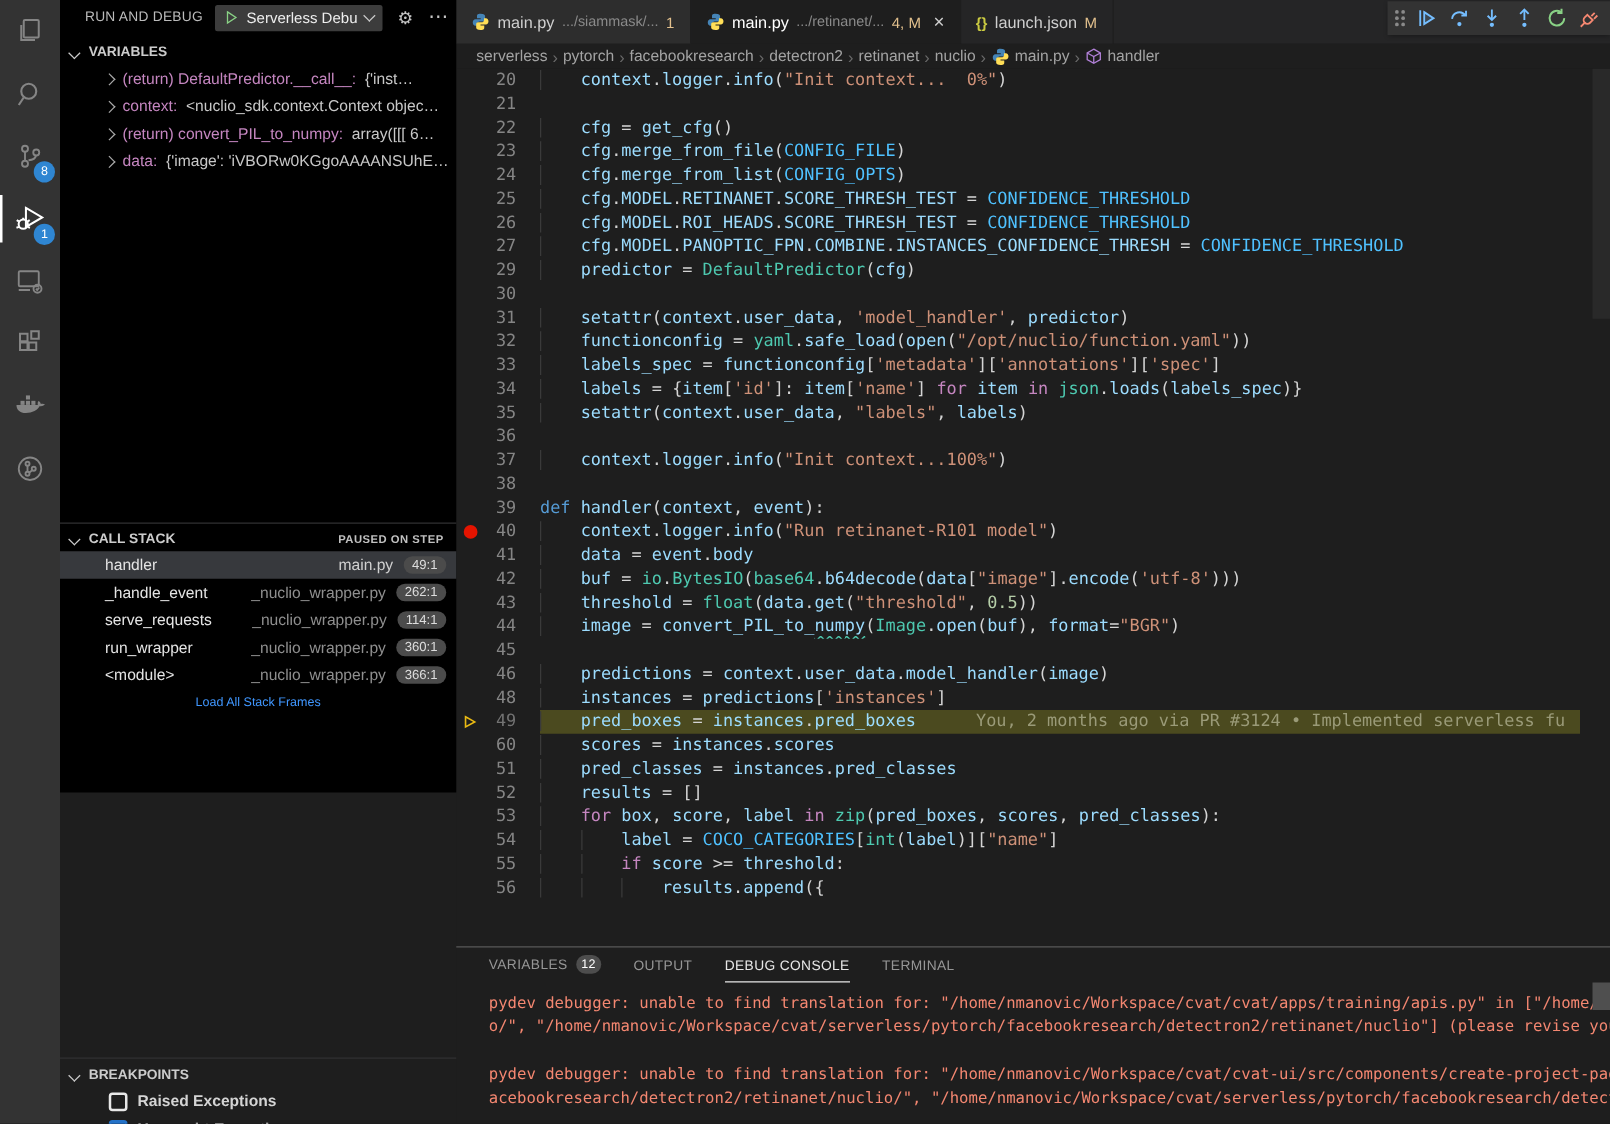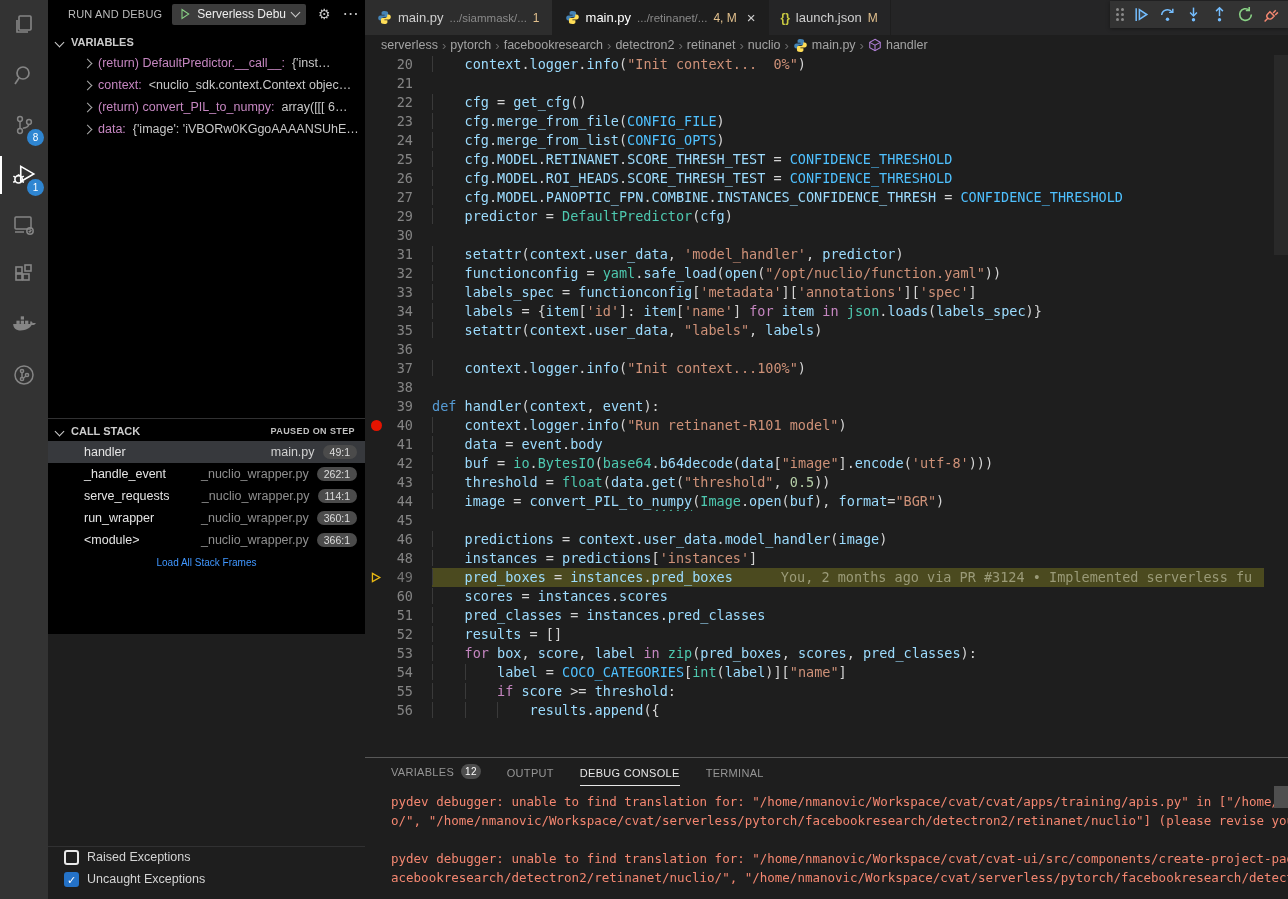--- a/index.html
+++ b/index.html
@@ -40,21 +40,21 @@
   .cs-hdr-right { margin-left:auto; margin-right:10px; font-size:9px; font-weight:bold; color:#c0c0c0; letter-spacing:.4px; }
   .srow { display:flex; align-items:center; height:22px; padding:0 8px 0 36px; font-size:12.5px; cursor:pointer; }
   .srow.selected { background:#37393d; }
   .s-fn { color:#e4e4e4; white-space:nowrap; }
   .s-file { margin-left:auto; color:#8f8f8f; white-space:nowrap; }
   .srow.selected .s-file { color:#d0d0d0; }
   .s-pos { margin-left:8px; background:#4b4b4b; color:#dddddd; border-radius:9px; font-size:10.5px; padding:1px 7px; }
   .load-frames { height:22px; display:flex; align-items:center; justify-content:center; font-size:10px; color:var(--accent-blue); cursor:pointer; }
 
   .sec-breakpoints { position:absolute; top:846px; left:0; right:0; border-top:1px solid #313132; padding-top:3px; }
-  .bp-row { display:flex; align-items:flex-start; gap:8px; height:22px; padding-left:16px; font-size:12.5px; color:#d4d4d4; cursor:pointer; }
+  .bp-row { display:flex; align-items:center; gap:8px; height:22px; padding-left:39px; font-size:12.5px; color:#d4d4d4; cursor:pointer;font-weight:bold; }
   .cbx { width:15px; height:15px; border:2px solid #e8e8e8; border-radius:3px; background:transparent; flex:0 0 auto; }
   .cbx.checked { background:#2472c8; border-color:#2472c8; color:#ffffff; font-size:11px; line-height:12px; text-align:center; }
 
   
   .main { position:absolute; left:365px; top:0; width:923px; height:899px; }
   .tabbar { position:absolute; left:0; top:0; width:100%; height:35px; background:#252526; display:flex; }
   .tab { display:flex; align-items:center; gap:6px; padding:0 12px; height:35px; font-size:13px; color:#9d9d9d; background:#2d2d2d; border-right:1px solid #1e1e1e; cursor:pointer; white-space:nowrap; }
   .tab.active { background:#1e1e1e; color:#ffffff; }
   .tab .t-name { color:#cfcfcf; } .tab.active .t-name { color:#ffffff; }
   .tab .t-path { font-size:11.5px; color:#8a8a8a; }
@@ -245,20 +245,24 @@
           <div class="srow">
             <span class="s-fn">&lt;module&gt;</span>
             <span class="s-file">_nuclio_wrapper.py</span>
             <span class="s-pos">366:1</span>
           </div>
         </div>
       <div class="load-frames">Load All Stack Frames</div>
     </div>
 
     <div class="sec-breakpoints">
+      <div class="section-hdr">
+        <span class="chev chev-down"></span>
+        <span>BREAKPOINTS</span>
+      </div>
       <div id="bp-list">
           <div class="bp-row">
             <span class="cbx"></span>
             <span>Raised Exceptions</span>
           </div>
           <div class="bp-row">
             <span class="cbx checked">✓</span>
             <span>Uncaught Exceptions</span>
           </div>
         </div>

